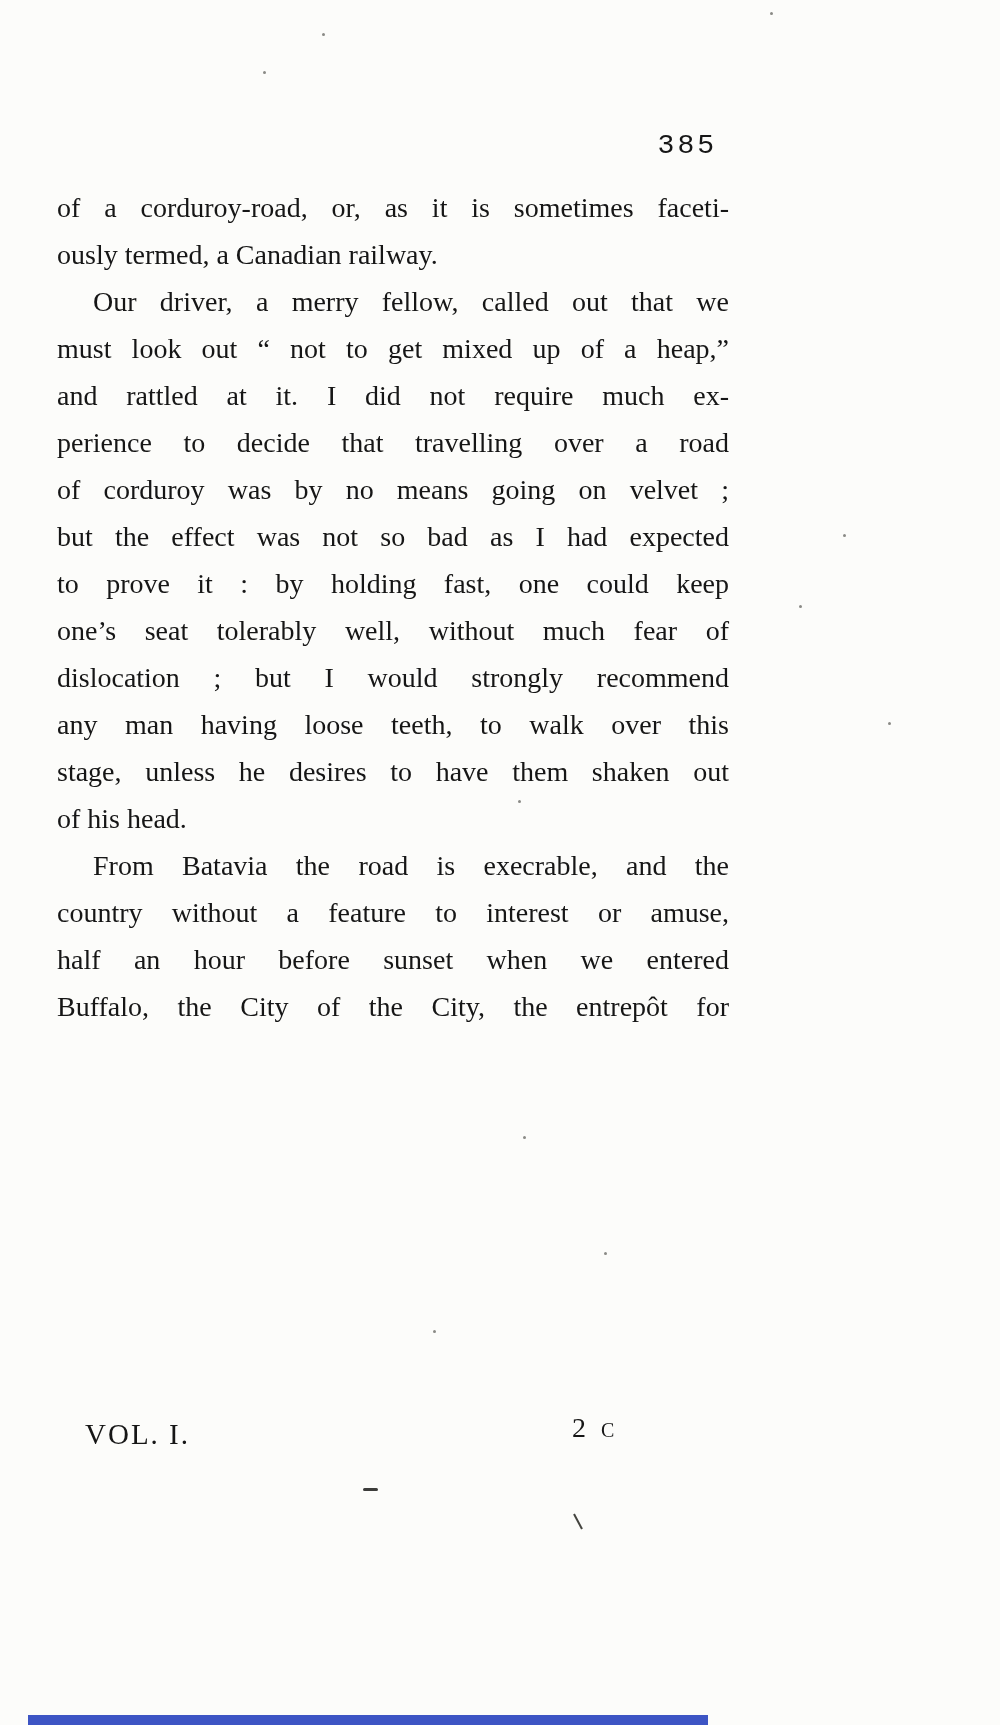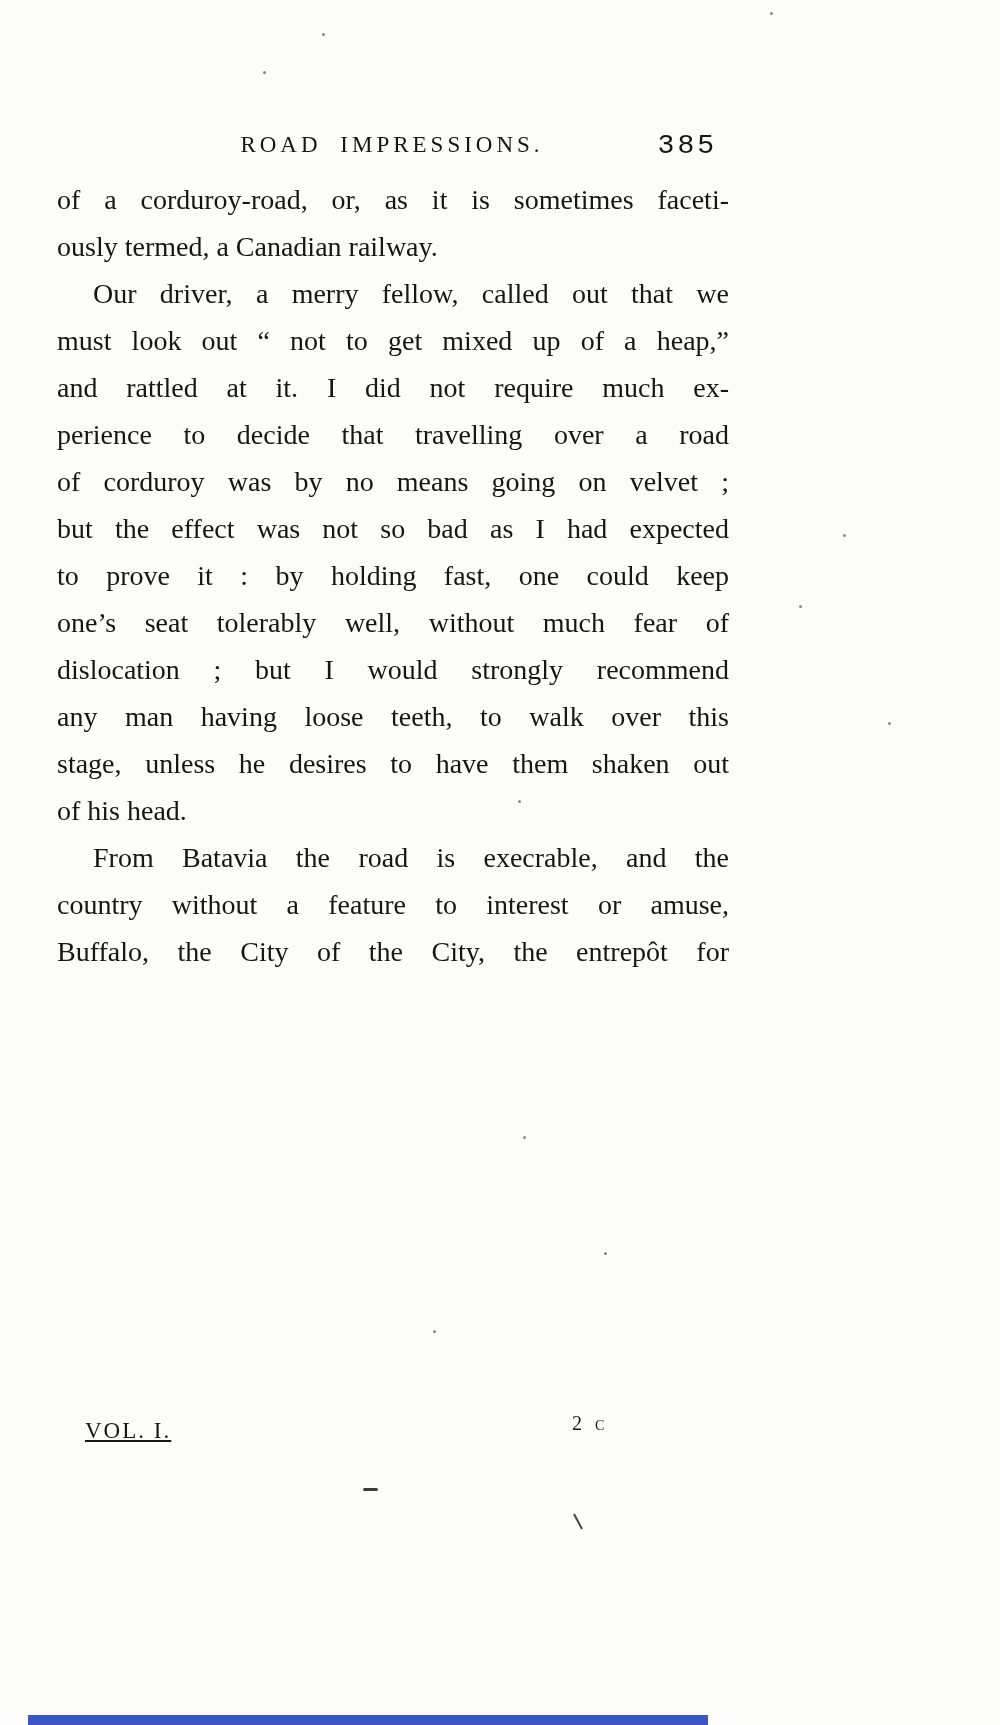--- a/index.html
+++ b/index.html
@@ -41,21 +41,21 @@
     position: absolute;
     right: 10px;
     top: 0;
     font-size: 28px;
     letter-spacing: 3px;
     font-family: Liberation Mono, monospace;
   }
   
   .body-text {
     position: absolute;
-    top: 176px;
+    top: 184px;
     left: 57px;
     width: 672px;
   }
   .para {
     margin: 0;
   }
   .line {
     font-size: 28px;
     line-height: 47px;
     text-align: justify;
@@ -73,29 +73,28 @@
     position: absolute;
     top: 1412px;
     left: 57px;
     width: 672px;
     height: 44px;
   }
   .volume {
     position: absolute;
     left: 28px;
     top: 6px;
-    font-size: 23px;
+    font-size: 29px;
     letter-spacing: 2px;
-    text-decoration: underline;
   }
   .signature {
     position: absolute;
     left: 515px;
     top: 0;
-    font-size: 20px;
+    font-size: 28px;
     letter-spacing: 4px;
     font-variant: small-caps;
   }
   
   .speck {
     position: absolute;
     width: 3px;
     height: 3px;
     border-radius: 50%;
     background: #8a8a86;
@@ -126,21 +125,20 @@
     height: 10px;
     background: var(--scan-bar, #3d55c4);
   }
 </style>
 </head>
 <body>
 
 <div class="page">
 
   <div class="header">
-    <span class="running-title">ROAD IMPRESSIONS.</span>
     <span class="page-number">385</span>
   </div>
 
   <div class="body-text">
       <div class="para">
         <div class="line">of a corduroy-road, or, as it is sometimes faceti-</div>
         <div class="line last">ously termed, a Canadian railway.</div>
       </div>
       <div class="para indent">
         <div class="line">Our driver, a merry fellow, called out that we</div>
@@ -152,20 +150,21 @@
         <div class="line">to prove it :  by holding fast, one could keep</div>
         <div class="line">one’s seat tolerably well, without much fear of</div>
         <div class="line">dislocation ; but I would strongly recommend</div>
         <div class="line">any man having loose teeth, to walk over this</div>
         <div class="line">stage, unless he desires to have them shaken out</div>
         <div class="line last">of his head.</div>
       </div>
       <div class="para indent">
         <div class="line">From Batavia the road is execrable, and the</div>
         <div class="line">country without a feature to interest or amuse,</div>
+        <div class="line">half an hour before sunset when we entered</div>
         <div class="line">Buffalo, the City of the City, the entrepôt for</div>
       </div>
     </div>
 
   <div class="footer">
     <span class="volume">VOL. I.</span>
     <span class="signature">2 c</span>
   </div>
 
   <span class="speck" style="left:322px; top:33px;"></span>

